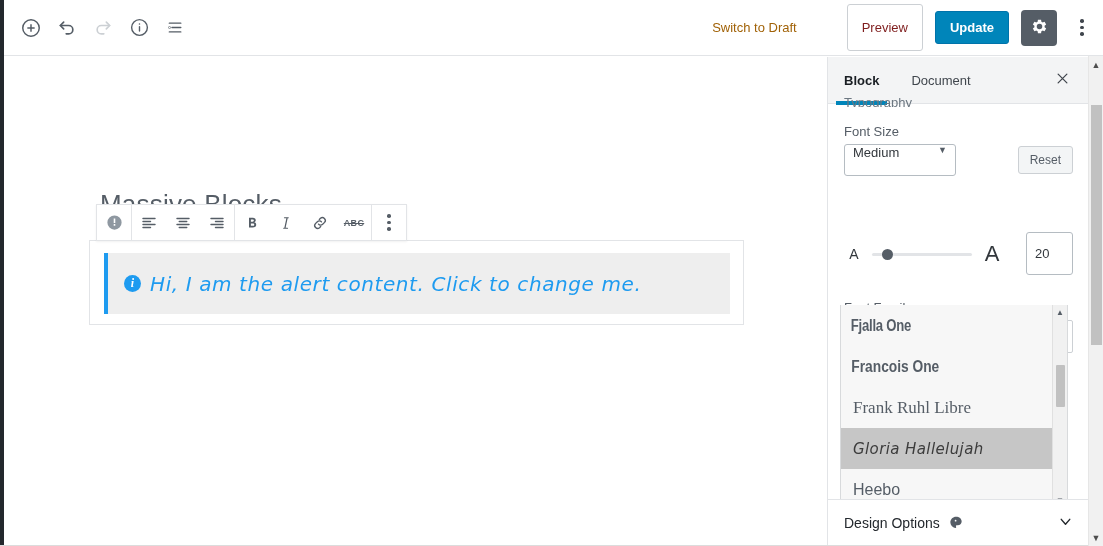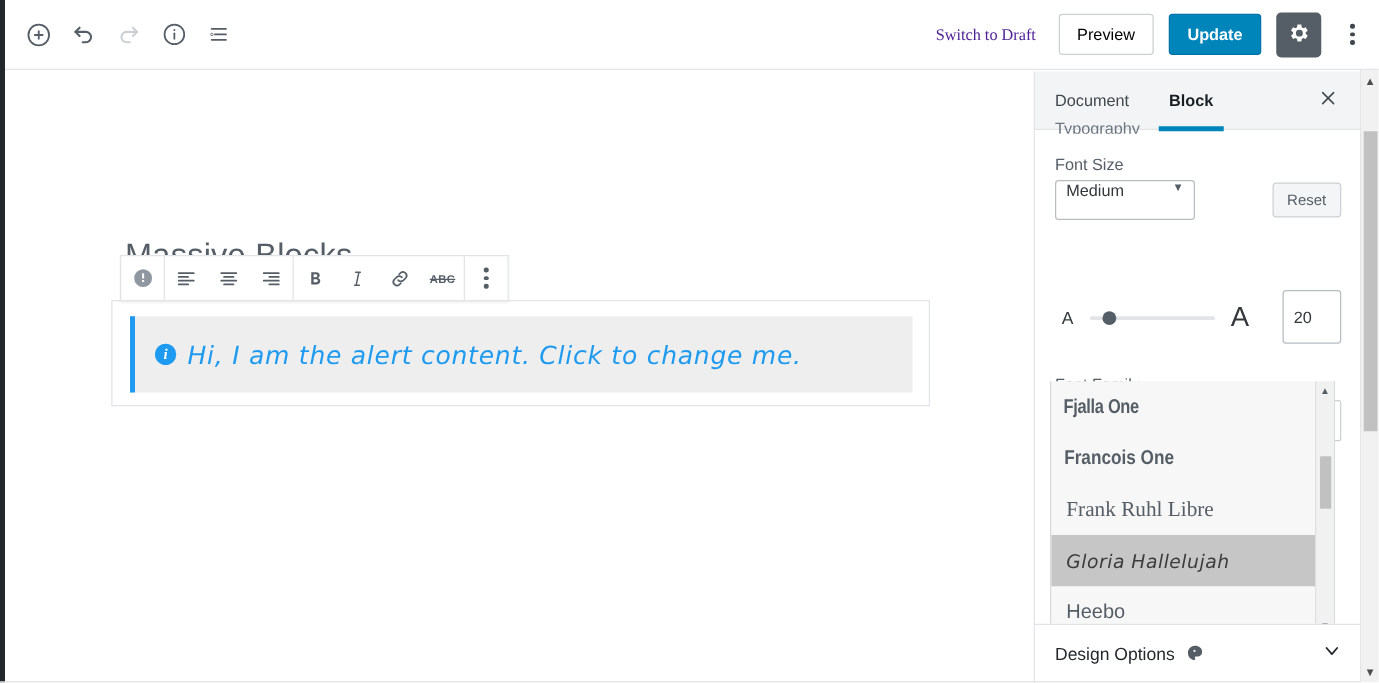--- a/index.html
+++ b/index.html
@@ -39,29 +39,30 @@
     color: #555d66;
   }
   .tb-btn.disabled { color: #ccd0d4; cursor: default; }
   .tb-btn svg { display: block; }
   .tb-right {
     margin-left: auto;
     display: flex; align-items: center;
     padding-right: 8px; gap: 12px;
   }
   .link-draft {
-    color: #4c1d95; font-size: 13px; cursor: pointer;
+    color: #a16207; font-size: 13px; cursor: pointer;
     background: none; border: none; padding: 4px 6px;
-    font-family: Liberation Serif, serif;
+    font-family: Liberation Sans, sans-serif;
   }
   .btn-preview {
-    background: #fff; border: 1px solid #ccd0d4; color: #000000;
+    background: #fff; border: 1px solid #ccd0d4; color: #7f1d1d;
     font-size: 13px; border-radius: 3px;
-    padding: 0 14px; height: 33px; cursor: pointer;
+    padding: 0 14px; height: 47px; cursor: pointer;
     font-family: "Liberation Sans", sans-serif;
+    margin-left: 32px;
   }
   .btn-update {
     background: #0085ba; border: 1px solid #0073aa; color: #fff;
     font-size: 13px; font-weight: 600; border-radius: 3px;
     padding: 0 14px; height: 33px; cursor: pointer;
     font-family: "Liberation Sans", sans-serif;
   }
   .btn-gear {
     width: 36px; height: 36px; border-radius: 4px;
     background: #555d66; border: none; cursor: pointer;
@@ -499,22 +500,22 @@
       <div class="alert">
         <span class="alert-icon">i</span>
         <span class="alert-text">Hi, I am the alert content. Click to change me.</span>
       </div>
     </div>
   </div>
 
   <div class="sidebar">
 
     <div class="sb-tabs">
+      <button class="sb-tab active">Block</button>
       <button class="sb-tab">Document</button>
-      <button class="sb-tab active">Block</button>
       <button class="sb-close" title="Close settings">
         <span>
           <svg width="15" height="15" viewBox="0 0 24 24" fill="none" stroke="currentColor" stroke-width="2" stroke-linecap="round">
             <path d="M5 5l14 14M19 5L5 19"></path>
           </svg>
         </span>
       </button>
     </div>
 
     <div class="sb-body">

